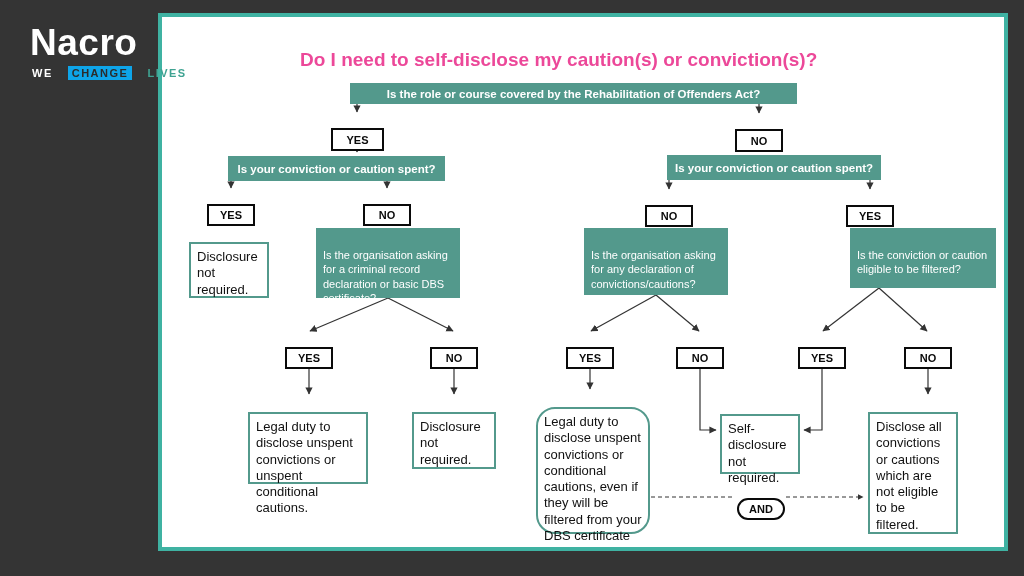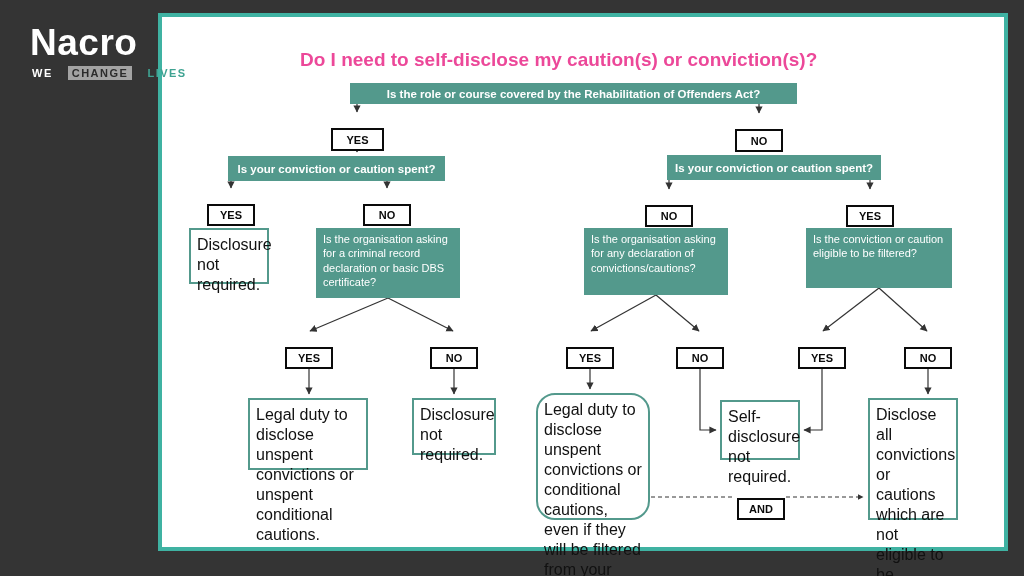--- a/index.html
+++ b/index.html
@@ -8,33 +8,33 @@
     background:#343434;
     font-family:"Liberation Sans", sans-serif;
   }
   .abs{position:absolute;box-sizing:border-box;}
 
   #panel{left:158px;top:13px;width:850px;height:538px;background:#ffffff;border:4px solid #3fb2a2;}
 
   #logo{left:30px;top:22px;color:#ffffff;font-size:37px;font-weight:bold;letter-spacing:0.5px;}
   #tagline{left:32px;top:66px;font-size:11px;font-weight:bold;letter-spacing:1.5px;display:flex;align-items:center;gap:15px;}
   .tag-we{color:#ffffff;}
-  .tag-change{background:#a3a3a3;color:#2b2b2b;padding:1px 4px;}
+  .tag-change{background:#0ea5e9;color:#2b2b2b;padding:1px 4px;}
   .tag-lives{color:#3fa392;}
 
   #title{left:300px;top:49px;width:540px;text-align:left;font-size:19px;font-weight:bold;color:#ec4899;}
 
   .q{background:#53998c;color:#ffffff;font-size:11px;}
   .q-center{display:flex;align-items:center;justify-content:center;text-align:center;font-size:11.5px;font-weight:bold;}
-  .q-multi{padding:4px 7px;line-height:1.3;}
+  .q-multi{padding:20px 7px;line-height:1.3;}
 
   .yn{background:#ffffff;border:2px solid #0a0a0a;color:#0a0a0a;font-weight:bold;font-size:11px;
       display:flex;align-items:center;justify-content:center;margin-top:12px;}
 
-  .out{background:#ffffff;border:2px solid #53998c;color:#111111;font-size:16px;line-height:1.25;padding:5px 6px;}
+  .out{background:#ffffff;border:2px solid #53998c;color:#111111;font-size:13px;line-height:1.25;padding:5px 6px;margin-top:14px;}
 
   svg.connectors{position:absolute;left:0;top:0;pointer-events:none;}
 </style>
 </head>
 <body>
 
 <div class="abs" id="panel"></div>
 
 <svg class="connectors" width="1024" height="576">
   <defs>
@@ -92,28 +92,28 @@
 <div class="abs q q-center" style="left:667px;top:155px;width:214px;height:25px;">Is your conviction or caution spent?</div>
 
 <div class="abs yn" style="left:207px;top:192px;width:48px;height:22px;">YES</div>
 <div class="abs yn" style="left:363px;top:192px;width:48px;height:22px;">NO</div>
 <div class="abs yn" style="left:645px;top:193px;width:48px;height:22px;">NO</div>
 <div class="abs yn" style="left:846px;top:193px;width:48px;height:22px;">YES</div>
 
 <div class="abs out" style="left:189px;top:228px;width:80px;height:56px;">Disclosure not required.</div>
 <div class="abs q q-multi" style="left:316px;top:228px;width:144px;height:70px;">Is the organisation asking for a criminal record declaration or basic DBS certificate?</div>
 <div class="abs q q-multi" style="left:584px;top:228px;width:144px;height:67px;">Is the organisation asking for any declaration of convictions/cautions?</div>
-<div class="abs q q-multi" style="left:806px;top:228px;width:146px;height:60px;">Is the conviction or caution eligible to be filtered?</div>
+<div class="abs q q-multi" style="left:850px;top:228px;width:146px;height:60px;">Is the conviction or caution eligible to be filtered?</div>
 
 <div class="abs yn" style="left:285px;top:335px;width:48px;height:22px;">YES</div>
 <div class="abs yn" style="left:430px;top:335px;width:48px;height:22px;">NO</div>
 <div class="abs yn" style="left:566px;top:335px;width:48px;height:22px;">YES</div>
 <div class="abs yn" style="left:676px;top:335px;width:48px;height:22px;">NO</div>
 <div class="abs yn" style="left:798px;top:335px;width:48px;height:22px;">YES</div>
 <div class="abs yn" style="left:904px;top:335px;width:48px;height:22px;">NO</div>
 
 <div class="abs out" style="left:248px;top:398px;width:120px;height:72px;">Legal duty to disclose unspent convictions or unspent conditional cautions.</div>
 <div class="abs out" style="left:412px;top:398px;width:84px;height:57px;">Disclosure not required.</div>
 <div class="abs out" style="left:536px;top:393px;width:114px;height:127px;border-radius:19px;">Legal duty to disclose unspent convictions or conditional cautions, even if they will be filtered from your DBS certificate</div>
 <div class="abs out" style="left:720px;top:400px;width:80px;height:60px;">Self-disclosure not required.</div>
 <div class="abs out" style="left:868px;top:398px;width:90px;height:122px;">Disclose all convictions or cautions which are not eligible to be filtered.</div>
 
-<div class="abs yn" style="left:737px;top:486px;width:48px;height:22px;">AND</div>
+<div class="abs yn" style="left:737px;top:486px;width:48px;height:22px;border-radius:11px;">AND</div>
 
 </body></html>

